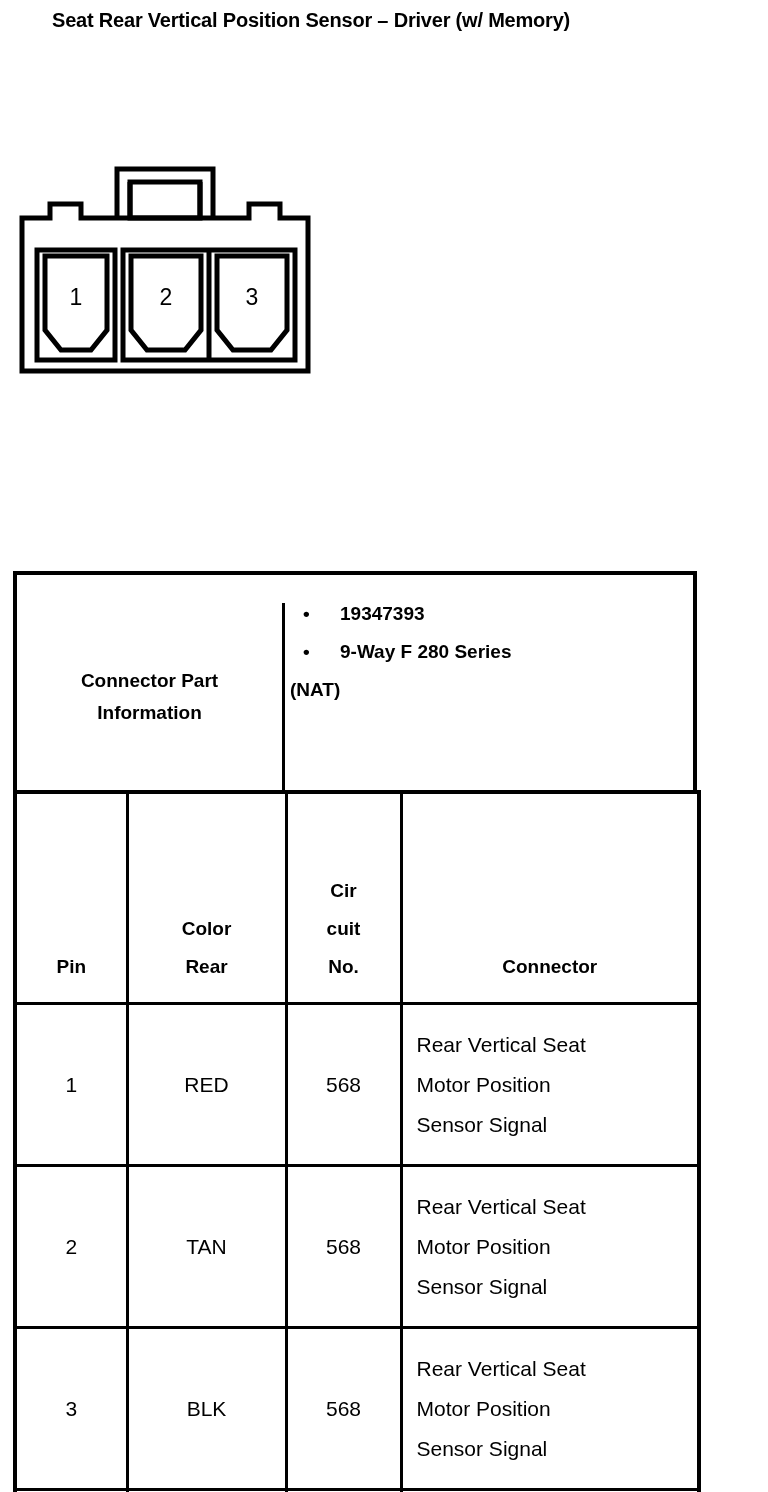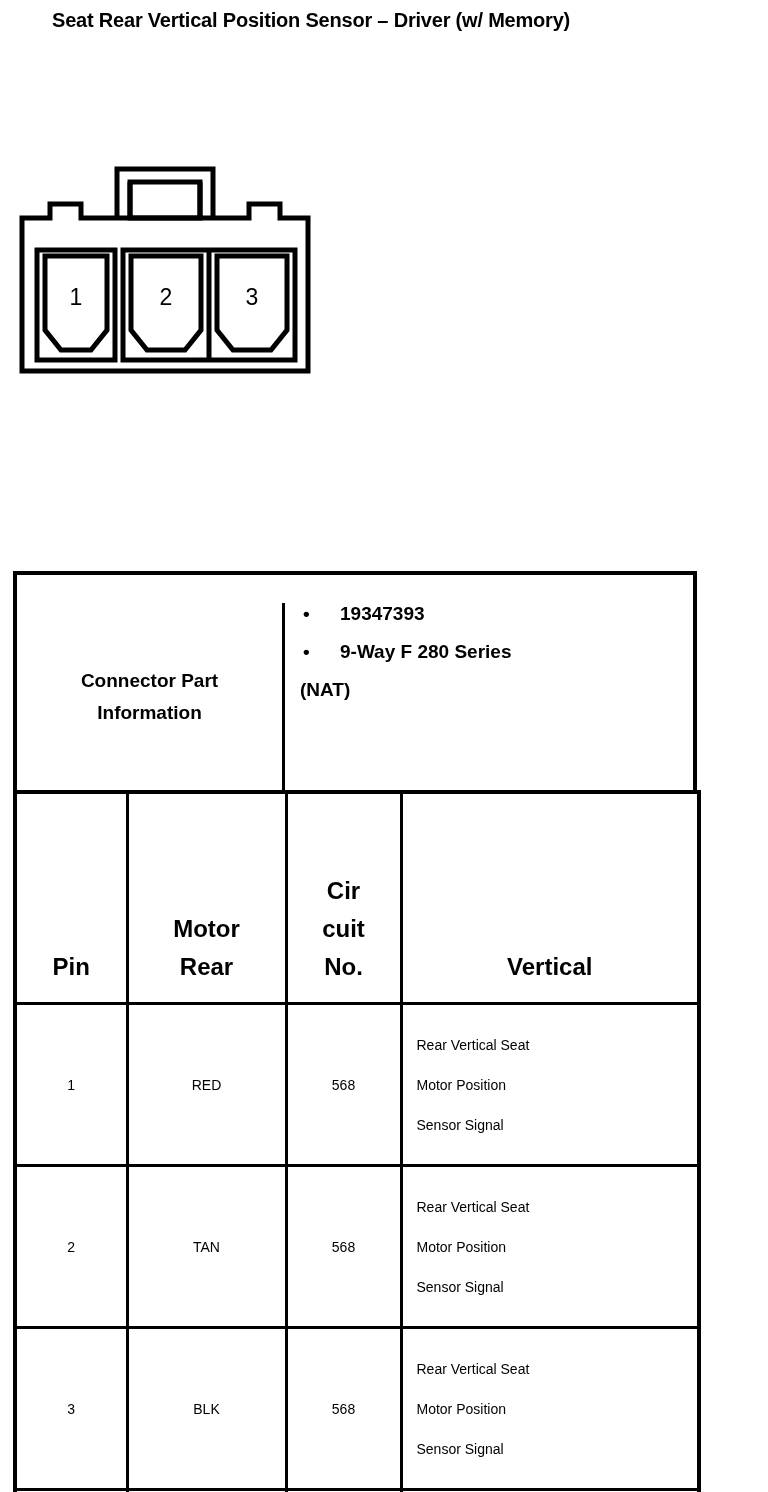--- a/index.html
+++ b/index.html
@@ -108,21 +108,21 @@
     position: absolute;
     left: 18px;
     top: 0;
     font-size: 19px;
     line-height: 38px;
   }
   .cpi-continuation {
     font-size: 19px;
     font-weight: bold;
     line-height: 38px;
-    padding-left: 15px;
+    padding-left: 5px;
     white-space: nowrap;
   }
 
   
   .pin-table {
     position: absolute;
     left: 13px;
     top: 790px;
     width: 684px;
     border-collapse: collapse;
@@ -137,28 +137,28 @@
   .pin-table td {
     border: 3px solid #000;
     text-align: center;
     vertical-align: middle;
     padding: 0;
   }
   .pin-table tr.header-row th {
     height: 192px;
     vertical-align: bottom;
     padding-bottom: 16px;
-    font-size: 24px;
+    font-size: 19px;
     font-weight: bold;
     line-height: 38px;
     text-align: center;
   }
   .pin-table tr.data-row td {
     height: 159px;
-    font-size: 14px;
+    font-size: 21px;
     font-weight: normal;
     line-height: 40px;
   }
   .pin-table tr.data-row td.fn-cell {
     text-align: left;
     padding-left: 14px;
   }
   .pin-table tr.data-row:last-child td {
     border-bottom-width: 4px;
   }
@@ -245,30 +245,30 @@
       <col class="c-color">
       <col class="c-circuit">
       <col class="c-function">
   </colgroup>
   <thead>
     <tr class="header-row">
       <th>
         <span class="fn-line">Pin</span>
       </th>
       <th>
-        <span class="fn-line">Motor</span>
+        <span class="fn-line">Color</span>
         <span class="fn-line">Rear</span>
       </th>
       <th>
         <span class="fn-line">Cir</span>
         <span class="fn-line">cuit</span>
         <span class="fn-line">No.</span>
       </th>
       <th>
-        <span class="fn-line">Vertical</span>
+        <span class="fn-line">Connector</span>
       </th>
     </tr>
   </thead>
   <tbody>
     <tr class="data-row">
       <td>1</td>
       <td>RED</td>
       <td>568</td>
       <td class="fn-cell">
         <span class="fn-line">Rear Vertical Seat</span>

